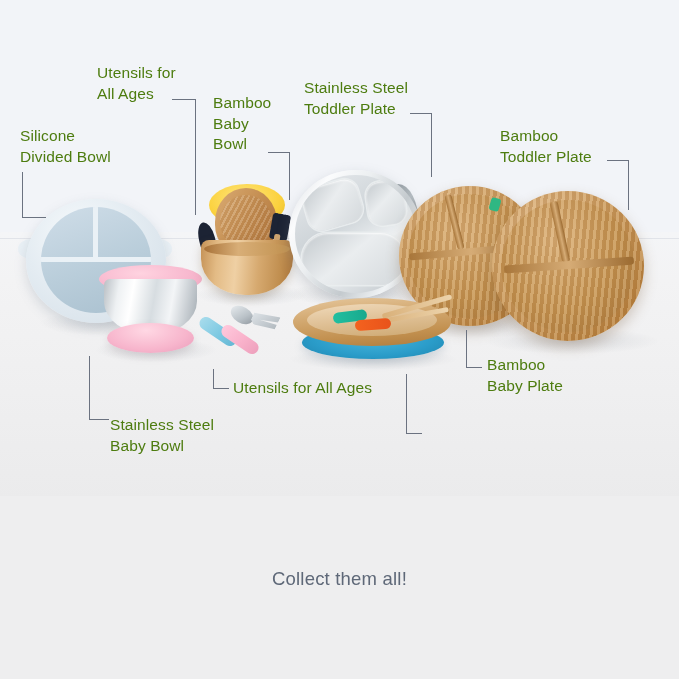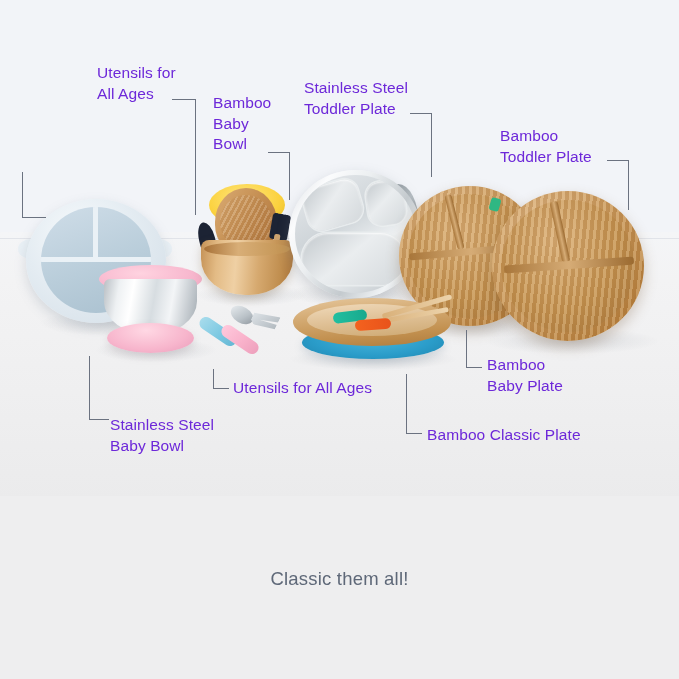--- a/index.html
+++ b/index.html
@@ -12,21 +12,21 @@
 
   
   .bg-upper{position:absolute;left:0;top:0;width:679px;height:246px;background:#f2f4f8;}
   .bg-surface{position:absolute;left:0;top:232px;width:679px;height:268px;
     background:linear-gradient(180deg,#f4f5f7 0%,#f3f3f4 18%,#eeeeef 70%,#ebebec 100%);}
   .bg-footer{position:absolute;left:0;top:496px;width:679px;height:183px;background:#eeeeef;}
   .surface-edge{position:absolute;left:0;top:238px;width:679px;height:1px;
     background:rgba(210,214,222,.55);}
 
   
-  .label{position:absolute;color:#6d28d9;font-size:15.5px;line-height:20.5px;
+  .label{position:absolute;color:#4d7c0f;font-size:15.5px;line-height:20.5px;
     letter-spacing:.1px;white-space:pre-line;font-weight:400;}
 
   
   .leader{position:absolute;}
   .leader i{position:absolute;background:#6b7280;display:block;}
   .leader i.v{width:1.3px;}
   .leader i.h{height:1.3px;}
 
   
   .headline{position:absolute;left:0;top:524px;width:679px;text-align:center;
@@ -269,20 +269,22 @@
   <div class="leader" style="left:466px;top:330px;width:26px;height:40px;">
     <i class="v" style="left:0;top:0;height:38px;"></i>
     <i class="h" style="left:0;top:37px;width:16px;"></i>
   </div>
 
   <div class="leader" style="left:406px;top:374px;width:26px;height:62px;">
     <i class="v" style="left:0;top:0;height:60px;"></i>
     <i class="h" style="left:0;top:59px;width:16px;"></i>
   </div>
 
+  <div class="label" style="left:20px;top:126px;width:150px;">Silicone
+Divided Bowl</div>
 
   <div class="label" style="left:97px;top:63px;width:105px;">Utensils for
 All Ages</div>
 
   <div class="label" style="left:213px;top:93px;width:75px;">Bamboo
 Baby
 Bowl</div>
 
   <div class="label" style="left:304px;top:78px;width:125px;">Stainless Steel
 Toddler Plate</div>
@@ -291,17 +293,16 @@
 Toddler Plate</div>
 
   <div class="label" style="left:110px;top:415px;width:140px;">Stainless Steel
 Baby Bowl</div>
 
   <div class="label" style="left:233px;top:378px;width:180px;">Utensils for All Ages</div>
 
   <div class="label" style="left:487px;top:355px;width:130px;">Bamboo
 Baby Plate</div>
 
-  <div class="label" style="left:427px;top:425px;width:190px;">Bamboo Classic Plate</div>
-
-  <div class="subline">Classic them all!</div>
+
+  <div class="subline">Collect them all!</div>
 
 </div>
 
 </body></html>

